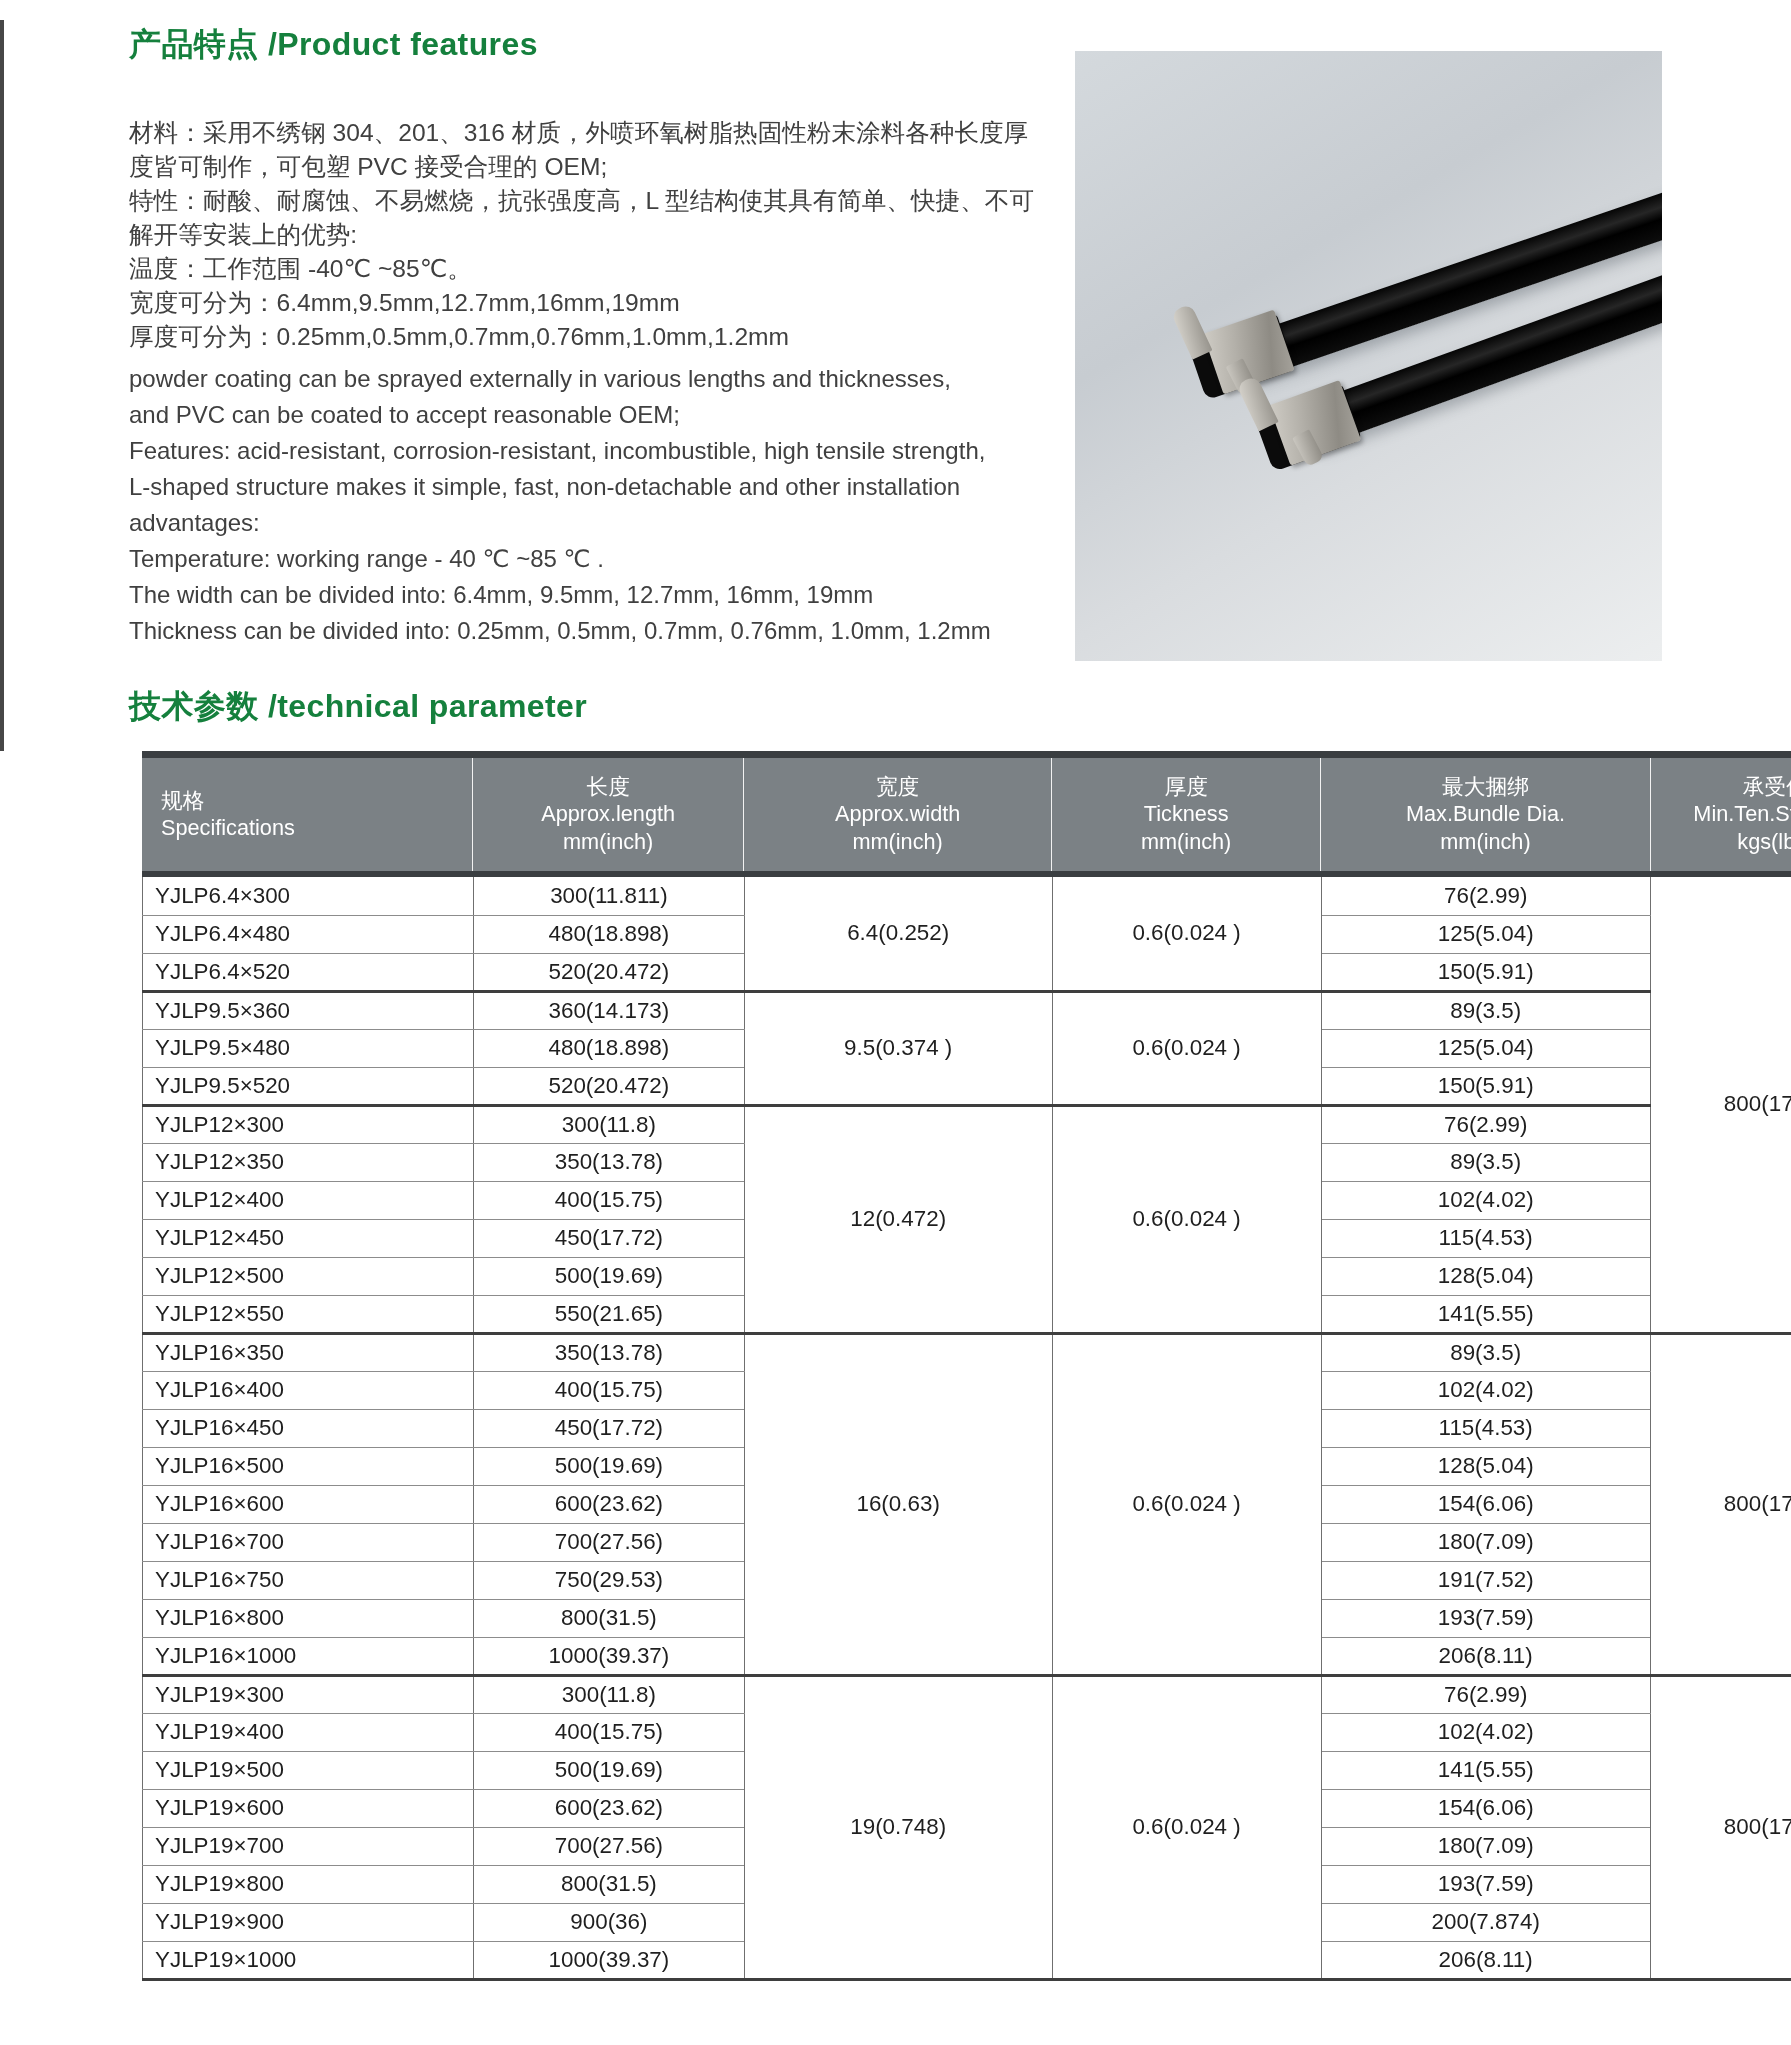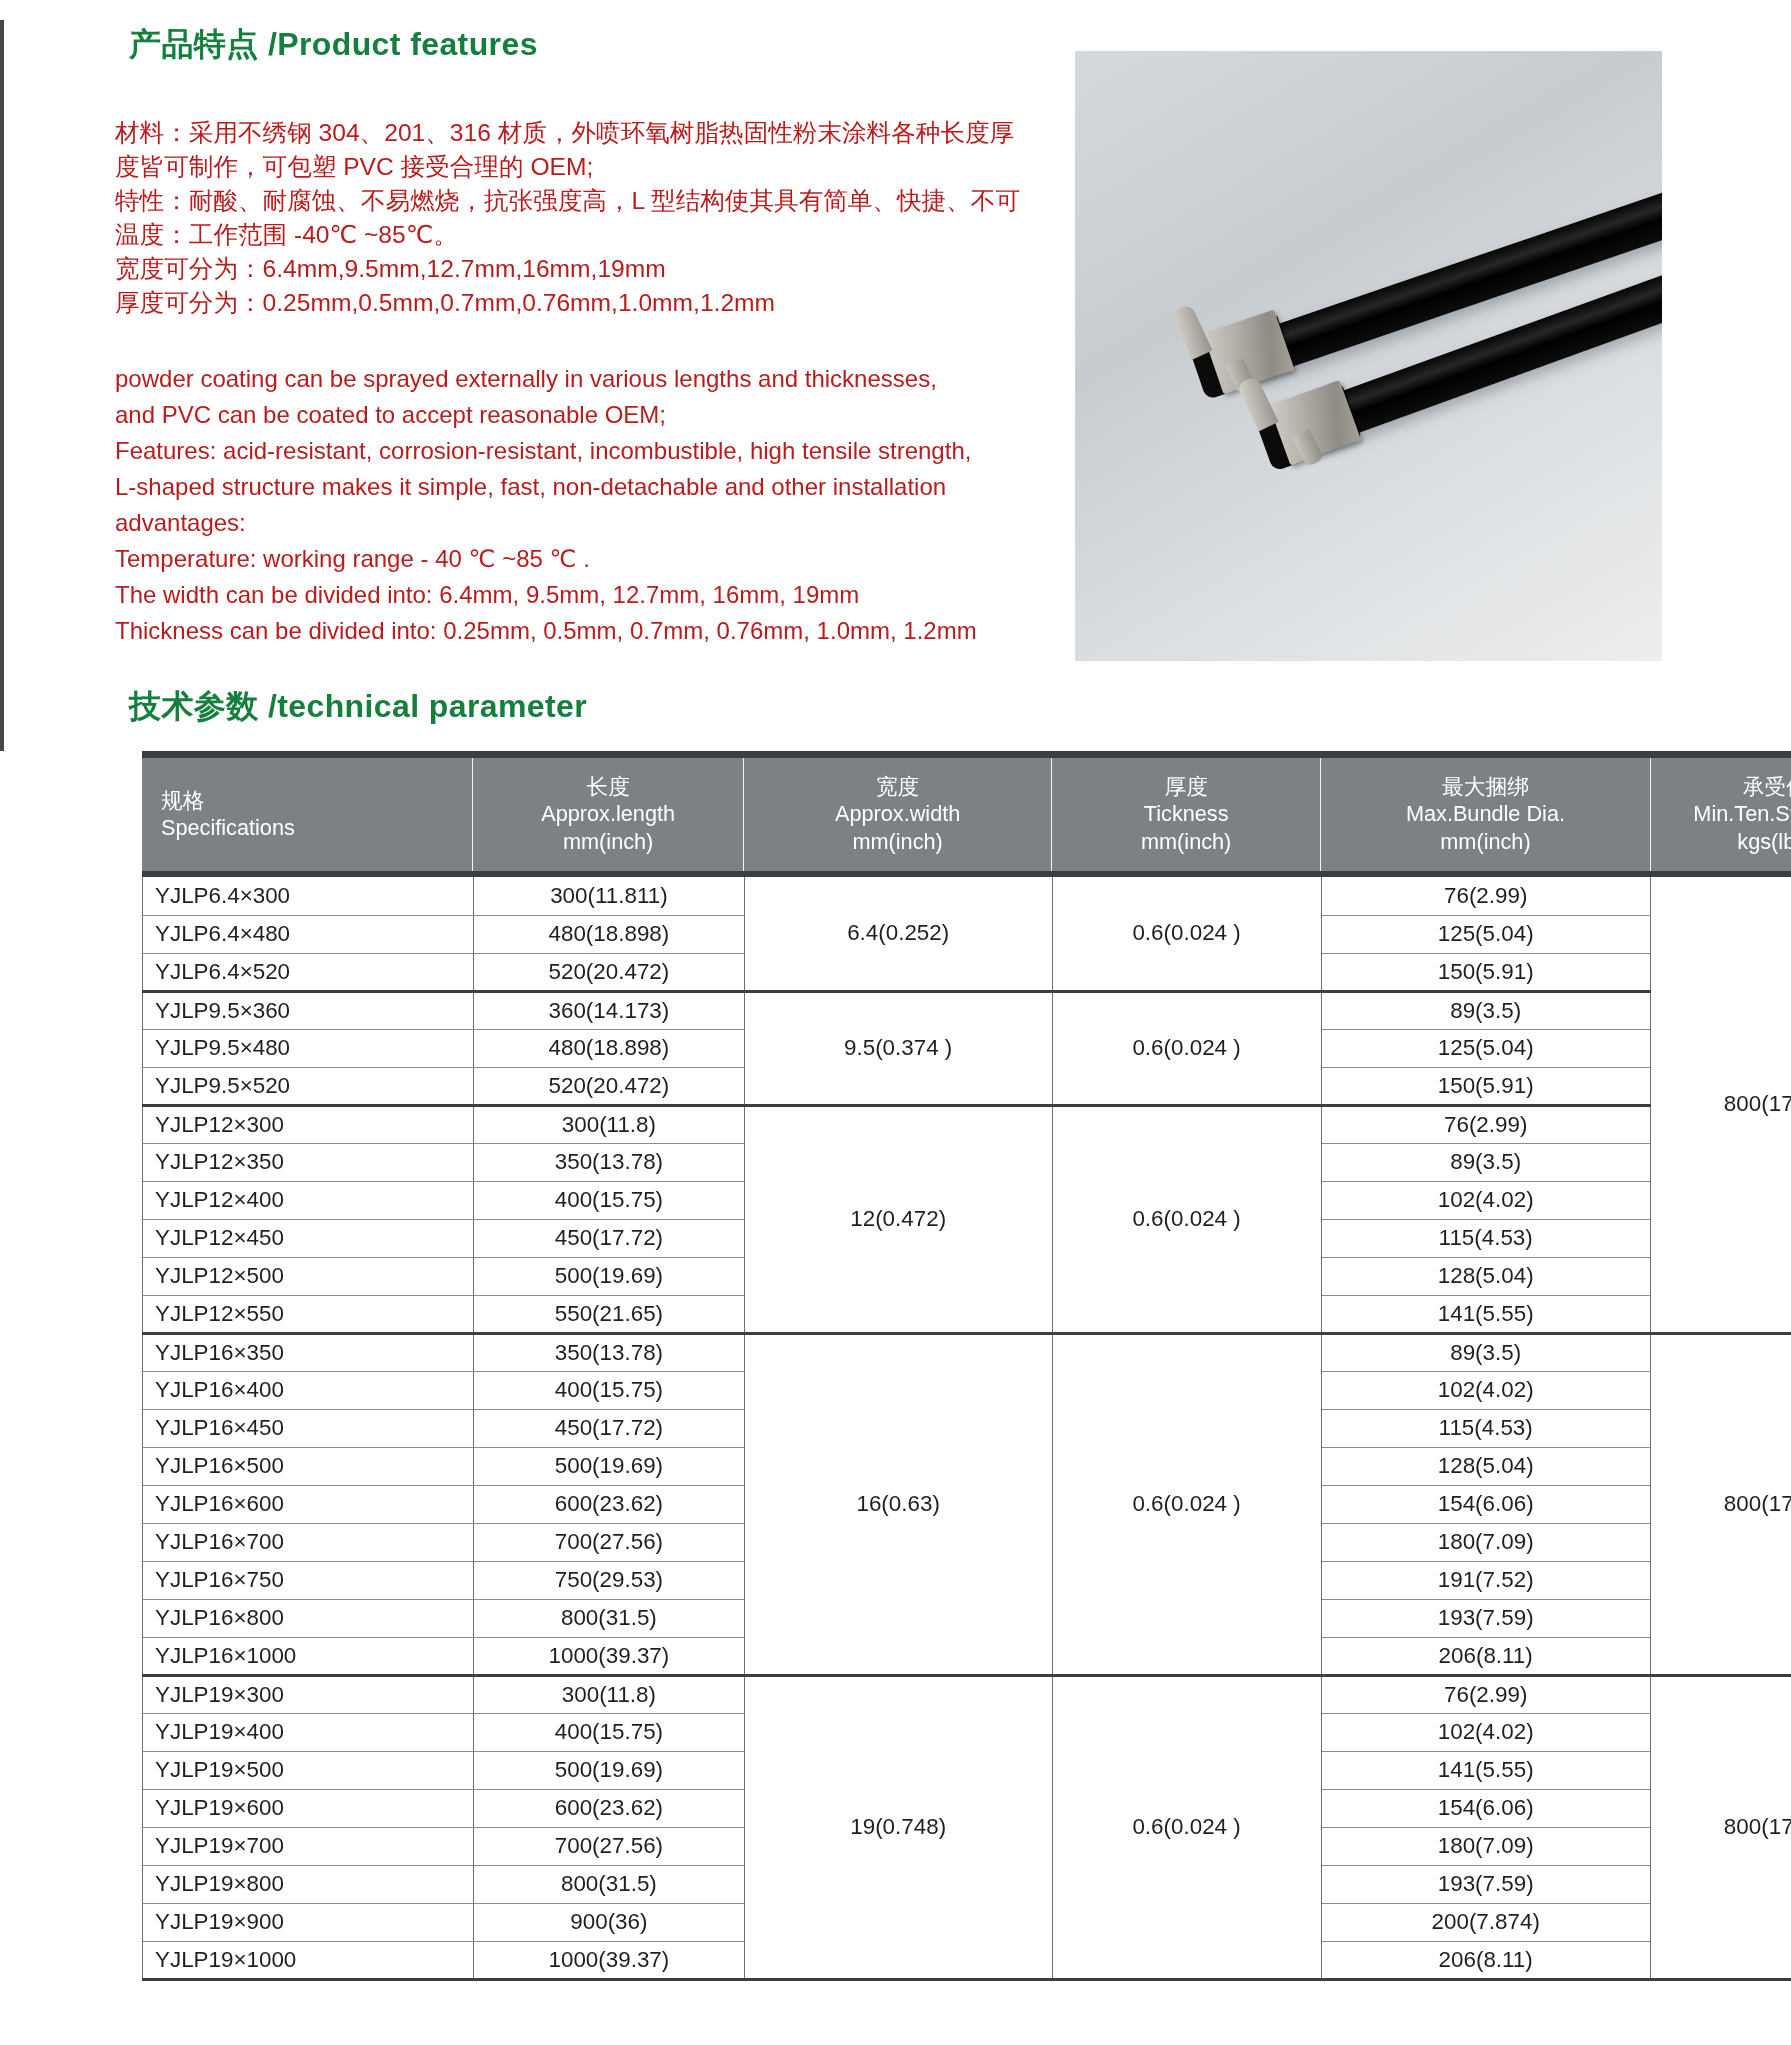--- a/index.html
+++ b/index.html
@@ -6,21 +6,21 @@
   html,body { width:1791px; height:2046px; background:#ffffff; position:relative;
               font-family:"Liberation Sans","DejaVu Sans",sans-serif; }
 
   .edge-strip { position:absolute; left:0; top:20px; width:3.6px; height:731px; background:#474747; }
 
   .section-title { position:absolute; left:129px; font-size:32px; font-weight:600; color:#15803d;
                    letter-spacing:0.4px; white-space:nowrap; }
   #title1 { top:23px; }
   #title2 { top:685px; }
 
-  .para { position:absolute; left:115px; color:#b91c1c; }
+  .para { position:absolute; left:129px; color:#404040; }
   .para .line { white-space:nowrap; }
   #cn-block { top:116px; font-size:24.6px; }
   #cn-block .line { height:34px; line-height:34px; }
   #en-block { top:361px; font-size:24px; }
   #en-block .line { height:36px; line-height:36px; }
 
   
   .photo { position:absolute; left:1075px; top:51px; width:587px; height:610px; overflow:hidden;
            background:linear-gradient(150deg,#d4d9dd 0%,#c7ccd1 35%,#d9dcdf 62%,#eceeef 100%); }
   .strap { position:absolute; height:45px; transform-origin:left center;
@@ -64,20 +64,21 @@
 <body>
 
 <div class="edge-strip"></div>
 
 <h1 id="title1" class="section-title">产品特点 /Product features</h1>
 
 <div id="cn-block" class="para">
     <div class="line">材料：采用不绣钢 304、201、316 材质，外喷环氧树脂热固性粉末涂料各种长度厚</div>
     <div class="line">度皆可制作，可包塑 PVC 接受合理的 OEM;</div>
     <div class="line">特性：耐酸、耐腐蚀、不易燃烧，抗张强度高，L 型结构使其具有简单、快捷、不可</div>
+    <div class="line">解开等安装上的优势:</div>
     <div class="line">温度：工作范围 -40℃ ~85℃。</div>
     <div class="line">宽度可分为：6.4mm,9.5mm,12.7mm,16mm,19mm</div>
     <div class="line">厚度可分为：0.25mm,0.5mm,0.7mm,0.76mm,1.0mm,1.2mm</div>
   </div>
 
 <div id="en-block" class="para">
     <div class="line">powder coating can be sprayed externally in various lengths and thicknesses,</div>
     <div class="line">and PVC can be coated to accept reasonable OEM;</div>
     <div class="line">Features: acid-resistant, corrosion-resistant, incombustible, high tensile strength,</div>
     <div class="line">L-shaped structure makes it simple, fast, non-detachable and other installation</div>

